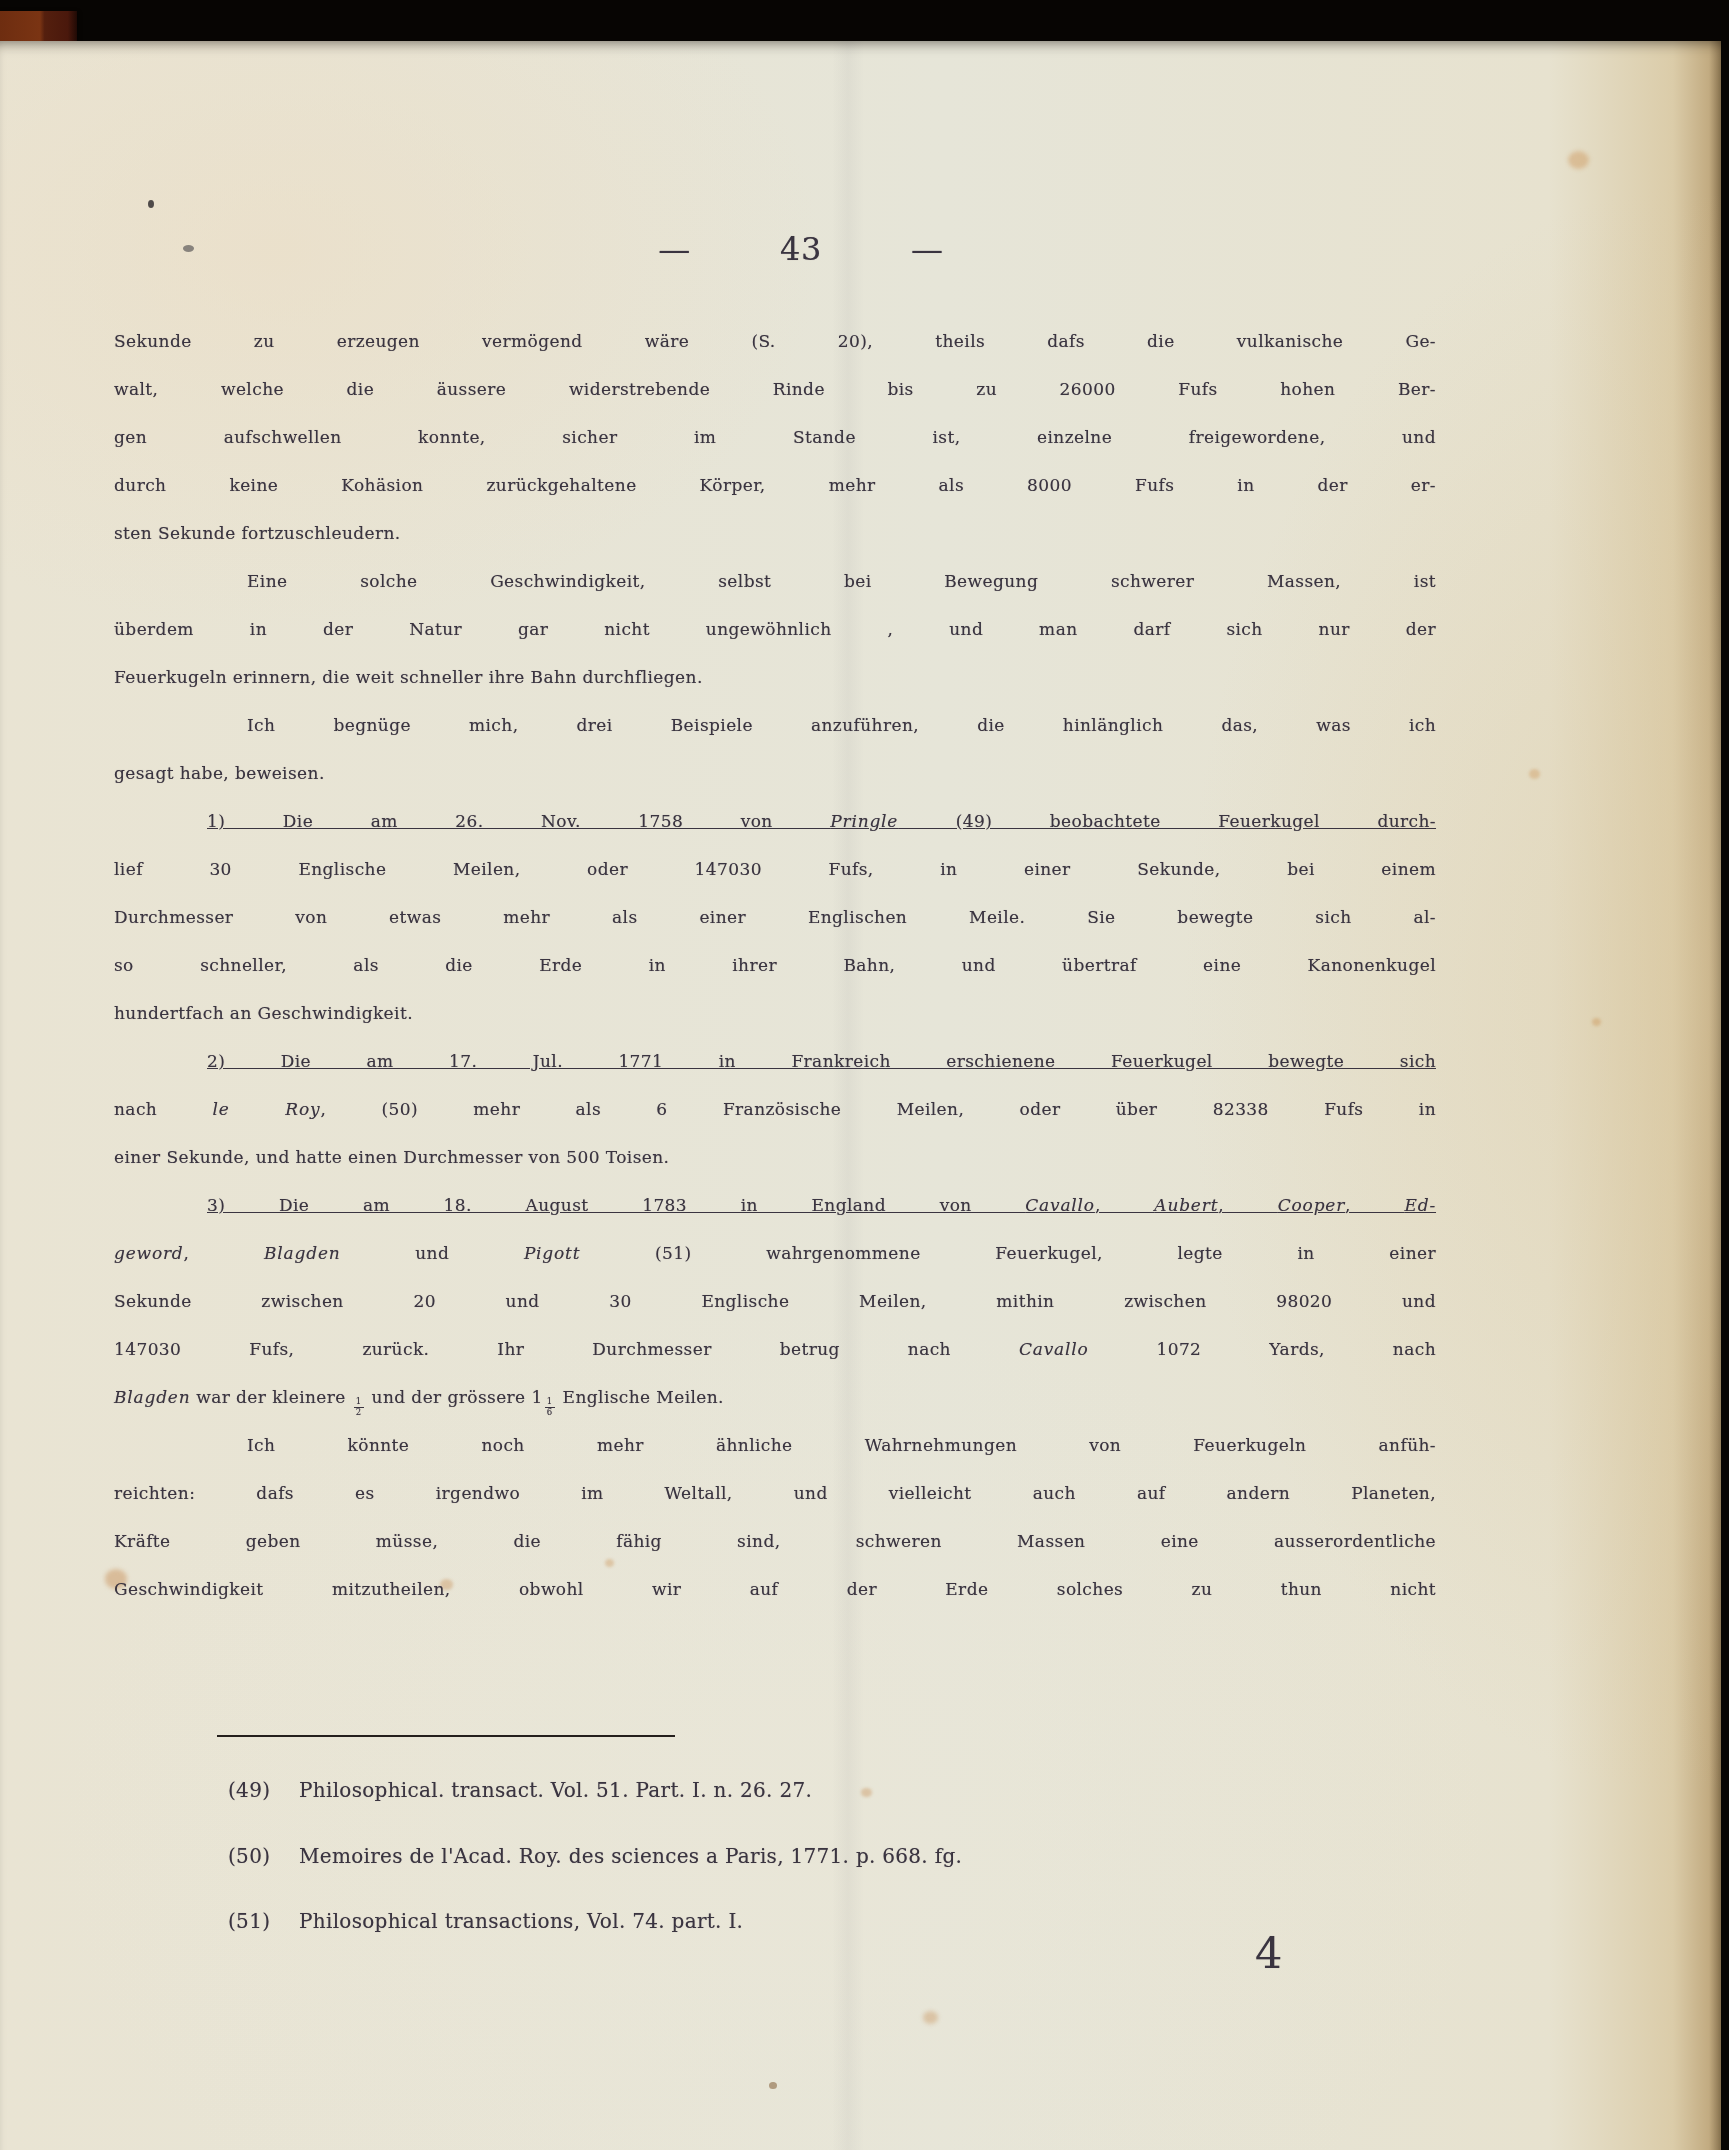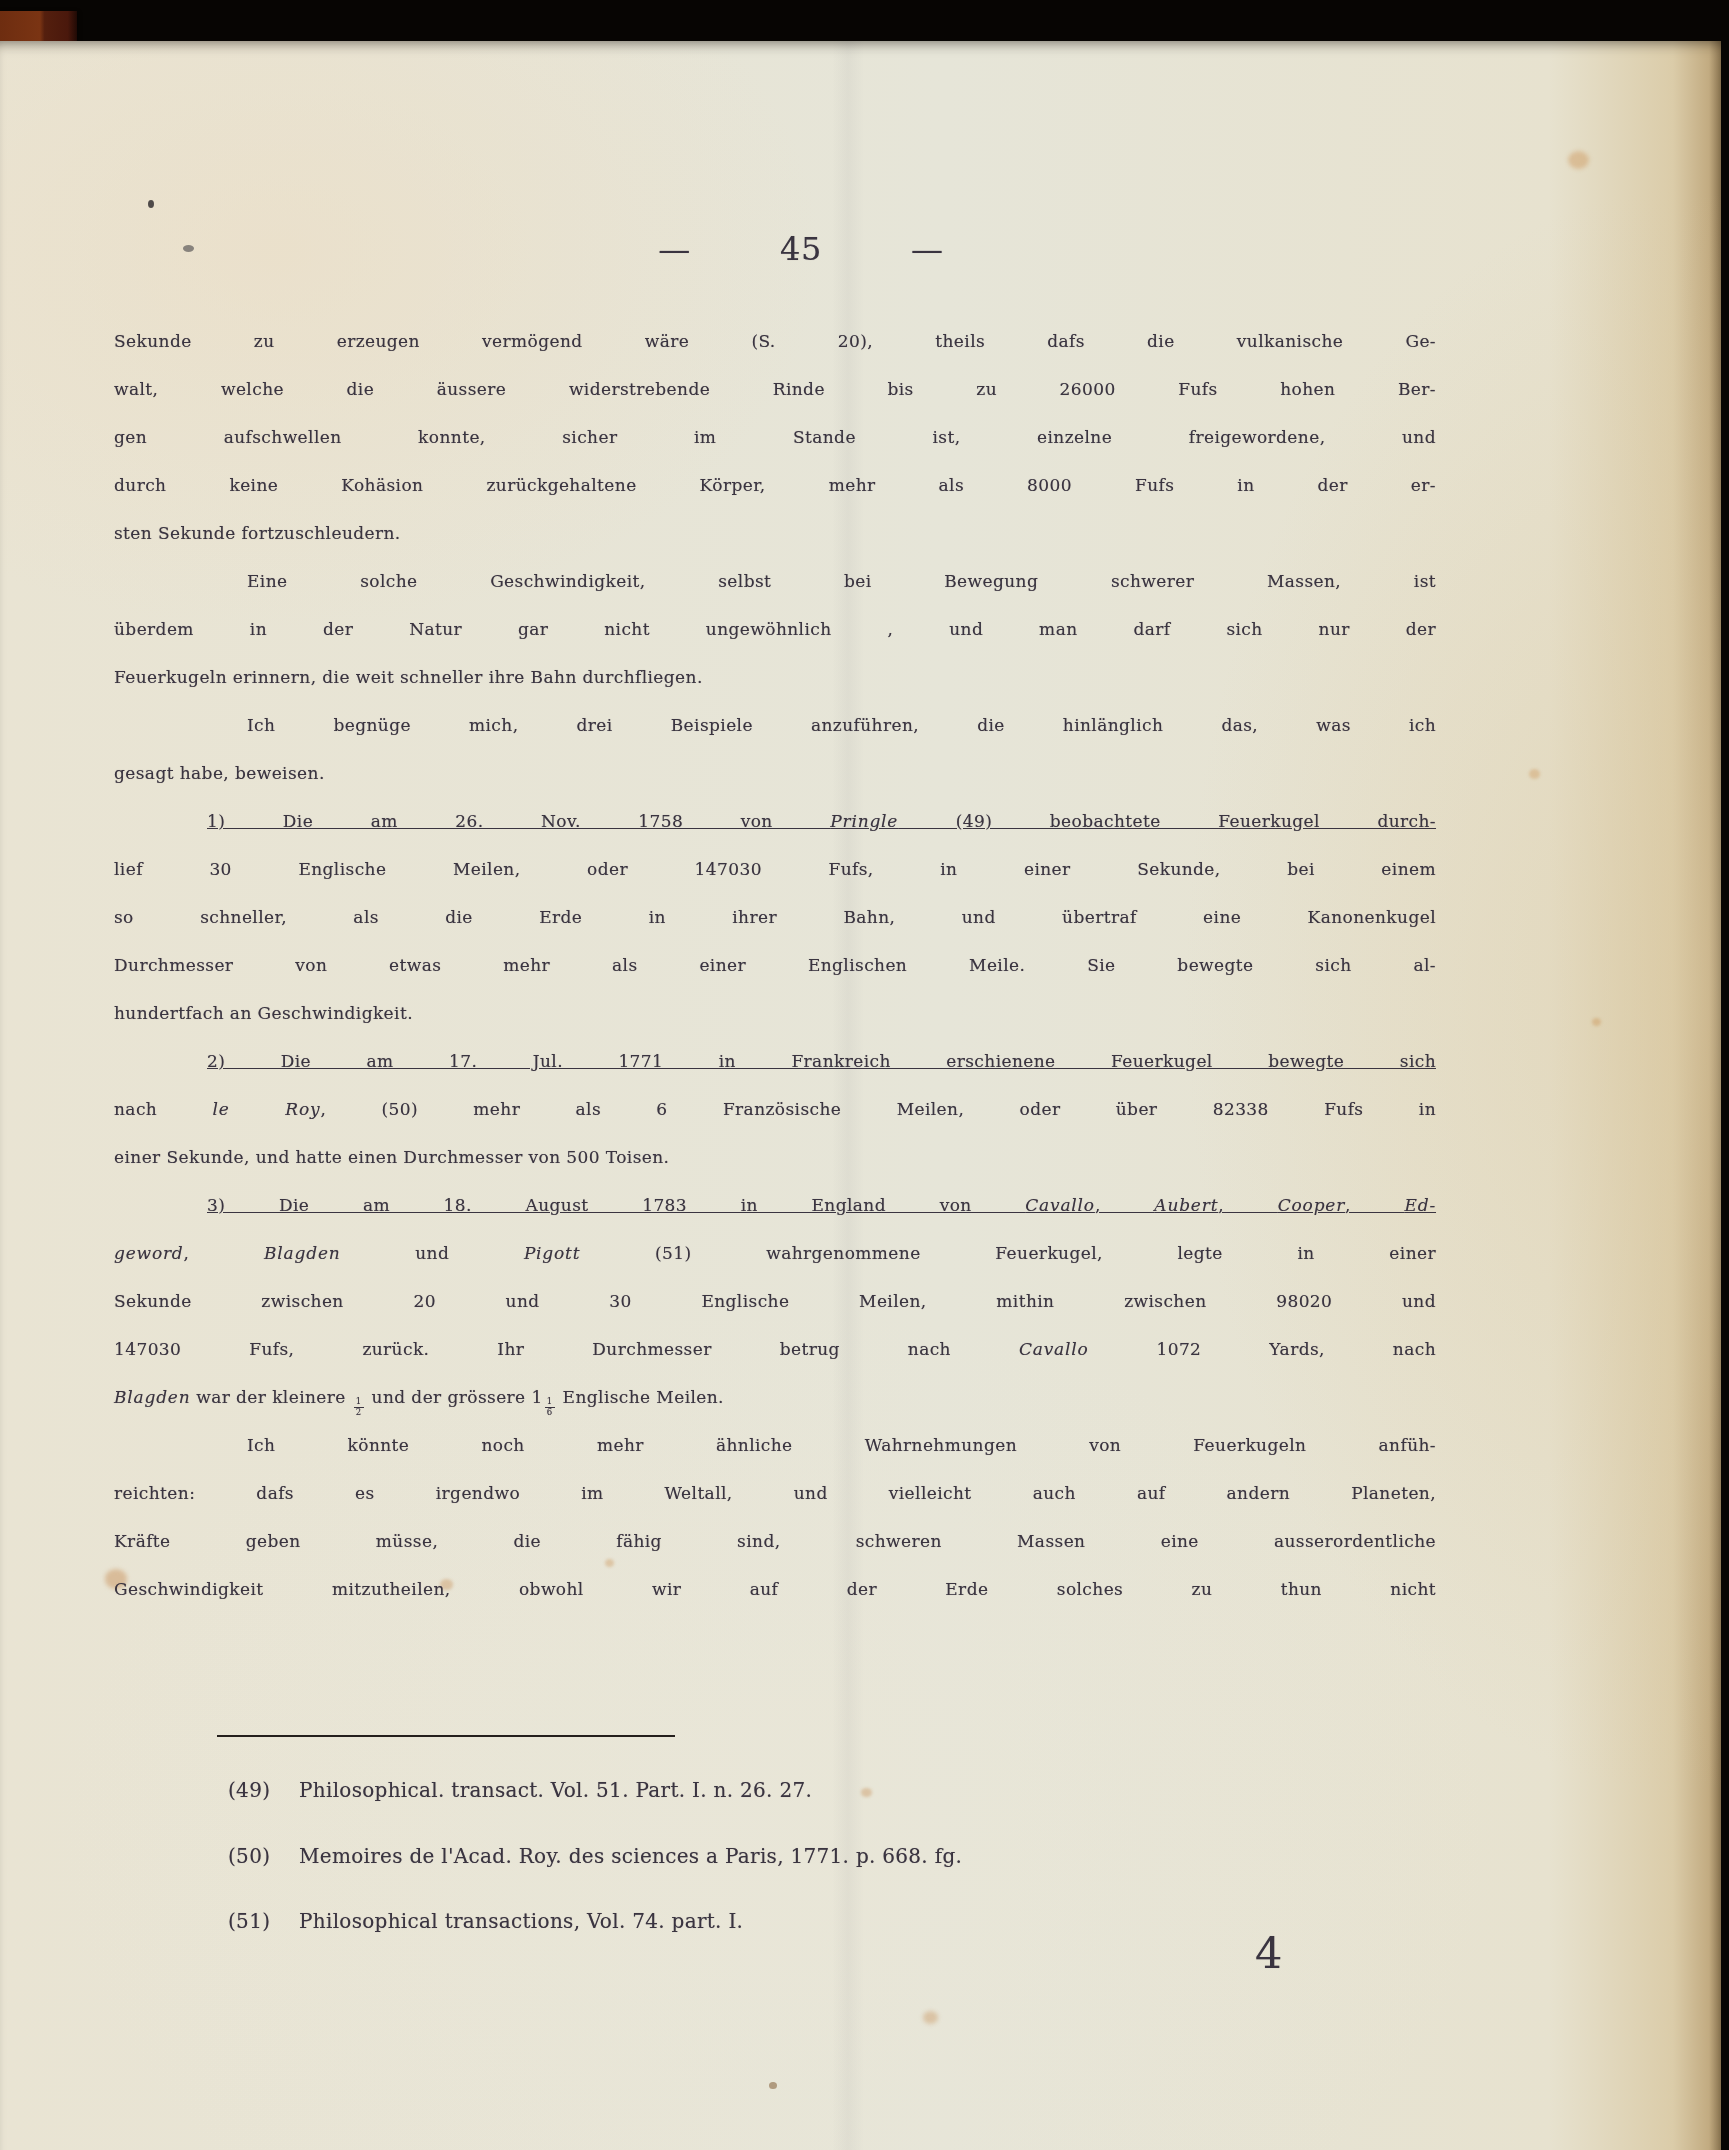--- a/index.html
+++ b/index.html
@@ -58,21 +58,21 @@
     <div class="stain" style="left:440px;top:1538px;width:12.6px;height:11.2px;background:rgba(190,115,45,.3);filter:blur(1.4px);"></div>
     <div class="stain" style="left:861px;top:1747px;width:10.5px;height:9px;background:rgba(190,115,45,.3);filter:blur(1.4px);"></div>
     <div class="stain" style="left:923px;top:1970px;width:15.4px;height:12.6px;background:rgba(190,115,45,.3);filter:blur(2.1px);"></div>
     <div class="stain" style="left:769px;top:2041px;width:7.7px;height:7px;background:rgba(120,80,40,.5);filter:blur(0.7px);"></div>
     <div class="stain" style="left:605px;top:1518px;width:9px;height:8.4px;background:rgba(196,122,48,.3);filter:blur(1.4px);"></div>
     <div class="stain" style="left:148px;top:159px;width:6.3px;height:8.4px;background:rgba(40,36,40,.8);filter:blur(0.3px);"></div>
     <div class="stain" style="left:183px;top:204px;width:11.2px;height:7px;background:rgba(70,68,72,.6);filter:blur(0.7px);"></div>
 
     <div class="running-head">
       <span>—</span>
-      <span>45</span>
+      <span>43</span>
       <span>—</span>
     </div>
 
     <div class="body-text">
         <div class="para indent-none">
           <div class="line">Sekunde zu erzeugen vermögend wäre (S. 20), theils dafs die vulkanische Ge-</div>
           <div class="line">walt, welche die äussere widerstrebende Rinde bis zu 26000 Fufs hohen Ber-</div>
           <div class="line">gen aufschwellen konnte, sicher im Stande ist, einzelne freigewordene, und</div>
           <div class="line">durch keine Kohäsion zurückgehaltene Körper, mehr als 8000 Fufs in der er-</div>
           <div class="line pline-last">sten Sekunde fortzuschleudern.</div>
@@ -82,22 +82,22 @@
           <div class="line">überdem in der Natur gar nicht ungewöhnlich , und man darf sich nur der</div>
           <div class="line pline-last">Feuerkugeln erinnern, die weit schneller ihre Bahn durchfliegen.</div>
         </div>
         <div class="para indent-paragraph">
           <div class="line">Ich begnüge mich, drei Beispiele anzuführen, die hinlänglich das, was ich</div>
           <div class="line pline-last">gesagt habe, beweisen.</div>
         </div>
         <div class="para indent-list">
           <div class="line">1) Die am 26. Nov. 1758 von <i>Pringle</i> (49) beobachtete Feuerkugel durch-</div>
           <div class="line">lief 30 Englische Meilen, oder 147030 Fufs, in einer Sekunde, bei einem</div>
+          <div class="line">Durchmesser von etwas mehr als einer Englischen Meile.  Sie bewegte sich al-</div>
           <div class="line">so schneller, als die Erde in ihrer Bahn, und übertraf eine Kanonenkugel</div>
-          <div class="line">Durchmesser von etwas mehr als einer Englischen Meile.  Sie bewegte sich al-</div>
           <div class="line pline-last">hundertfach an Geschwindigkeit.</div>
         </div>
         <div class="para indent-list">
           <div class="line">2) Die am 17. Jul. 1771 in Frankreich erschienene Feuerkugel bewegte sich</div>
           <div class="line">nach <i>le Roy</i>, (50) mehr als 6 Französische Meilen, oder über 82338 Fufs in</div>
           <div class="line pline-last">einer Sekunde, und hatte einen Durchmesser von 500 Toisen.</div>
         </div>
         <div class="para indent-list">
           <div class="line">3) Die am 18. August 1783 in England von <i>Cavallo</i>, <i>Aubert</i>, <i>Cooper</i>, <i>Ed-</i></div>
           <div class="line"><i>geword</i>, <i>Blagden</i> und <i>Pigott</i> (51) wahrgenommene Feuerkugel, legte in einer</div>

